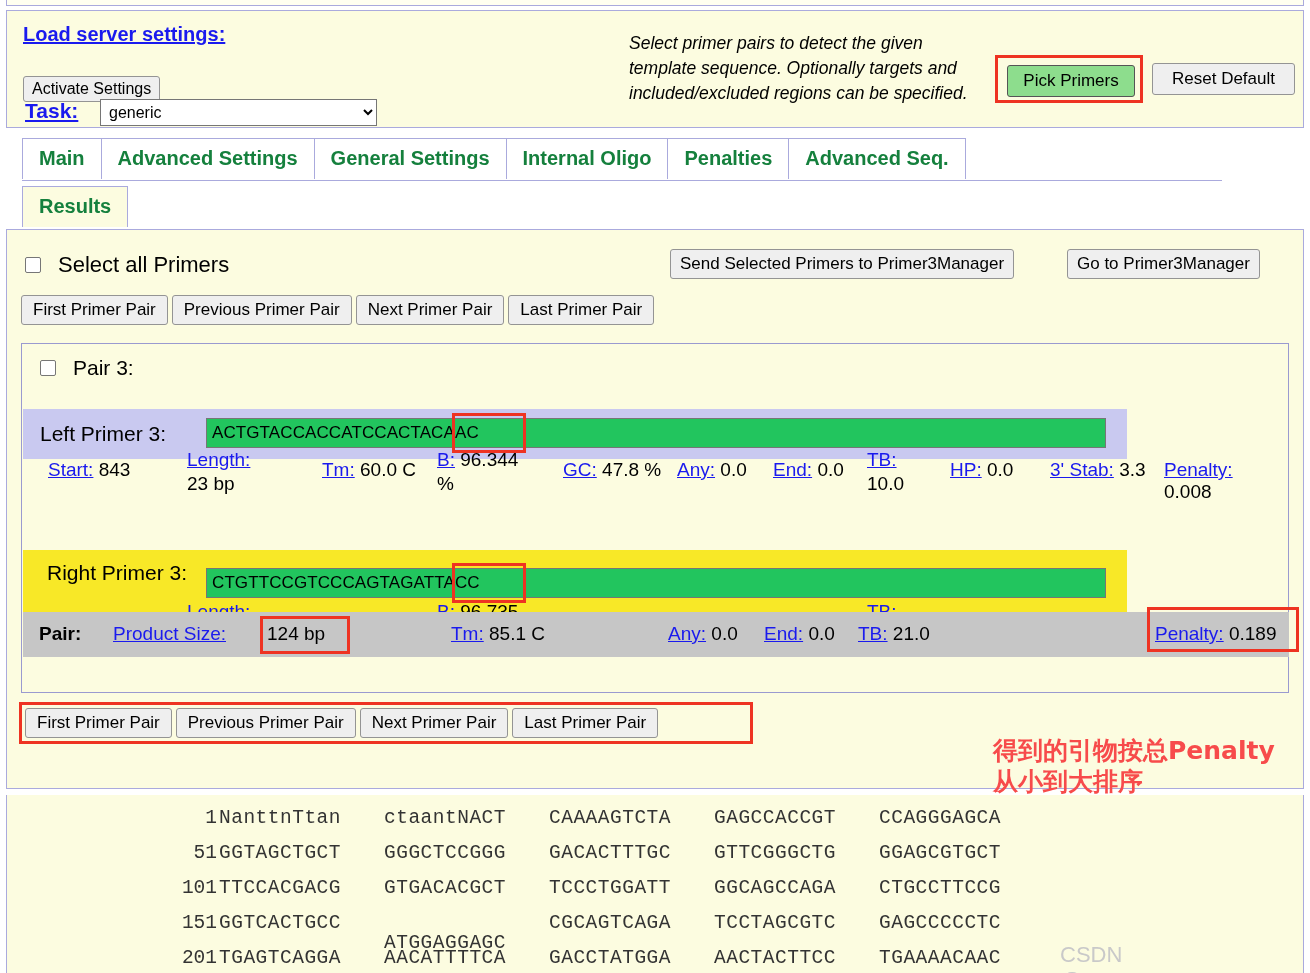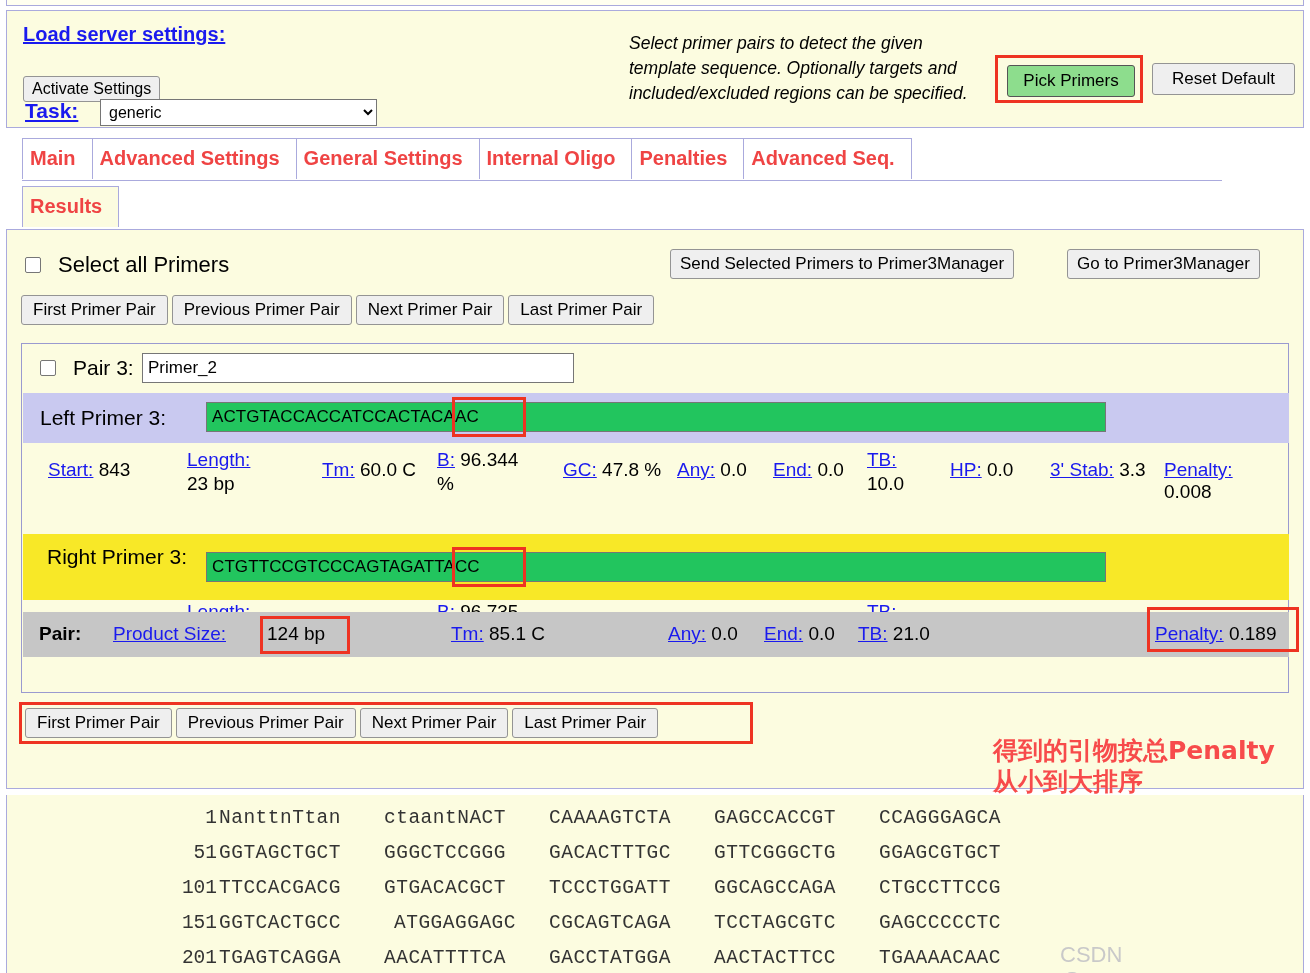--- a/index.html
+++ b/index.html
@@ -58,22 +58,22 @@
   }
   .btn-reset {
     position: absolute; left: 1145px; top: 52px; width: 143px; height: 32px;
     font-size: 17px; display: flex; align-items: center; justify-content: center;
   }
 
   
   .tabrow { position: absolute; left: 22px; top: 138px; display: flex; align-items: flex-end; }
   .tab {
     border: 1px solid #aaaadd; border-bottom: none; background: #ffffff;
-    font-weight: bold; font-size: 20px; padding: 8px 16px 9px 7px;
-    color: #ef4444; cursor: pointer; margin-right: -1px;
+    font-weight: bold; font-size: 20px; padding: 8px 16px 9px 16px;
+    color: #15803d; cursor: pointer; margin-right: -1px;
   }
   .tab-underline {
     position: absolute; left: 22px; top: 180px; width: 1200px; height: 1px; background: #aaaadd;
   }
   .tabrow2 { position: absolute; left: 22px; top: 186px; display: flex; align-items: flex-end; }
   .tab.active { background: #fcfce0; border-color: #aaaadd; }
 
   
   .results-panel {
     position: absolute; left: 6px; top: 229px; width: 1298px; height: 560px;
@@ -102,21 +102,21 @@
     border: 1px solid #9a9ad0; background: #fcfce0;
   }
   .pair-head { position: absolute; left: 18px; top: 12px; display: flex; align-items: center; }
   .pair-label { font-size: 21px; margin-left: 17px; margin-right: 10px; }
   .pair-name-input {
     position: absolute; left: 120px; top: 9px; width: 432px; height: 30px;
     border: 1px solid #767676; background: #fff; font-size: 17px;
     font-family: "Liberation Sans", sans-serif; padding: 2px 5px; color: #000;
   }
 
-  .band { position: absolute; left: 1px; width: 1266px; }
+  .band { position: absolute; left: 1px; width: 1104px; margin-top: 16px; }
   .band-left { top: 49px; height: 50px; background: #c9c9f0; }
   .band-right { top: 190px; height: 66px; background: #f8e827; padding-left: 16px; }
   .band-label { position: absolute; font-size: 21px; color: #000; }
 
   .seq-input {
     position: absolute; height: 30px; border: 1px solid #767676; background: #22c55e;
     font-size: 17px; font-family: "Liberation Sans", sans-serif; padding: 2px 5px;
     letter-spacing: 0.1px; color: #000;
   }
   .hl-box { position: absolute; border: 3px solid #ee3322; }
@@ -216,21 +216,20 @@
       <button class="btn">Next Primer Pair</button>
       <button class="btn">Last Primer Pair</button>
     </div>
 
     <div class="pair-box">
 
       <div class="pair-head">
         <span class="cbx"></span>
         <span class="pair-label">Pair 3:</span>
       </div>
-      <input class="pair-name-input" value="Primer_2" style="">
 
       <div class="band band-left">
         <span class="band-label" style="left:17px; top:13px;">Left Primer 3:</span>
         <input class="seq-input" style="left: 183px; top: 9px; width: 900px;" value="ACTGTACCACCATCCACTACAAC">
         <div class="hl-box" style="left:429px; top:4px; width:74px; height:40px;"></div>
       </div>
 
       <div class="stats" style="top:104px;">
         <span class="cell" style="left:16px; top:11px;">
           <span class="lnk">Start:</span>
@@ -396,21 +395,21 @@
         <span class="seqnum">101</span>
         <span class="seqchunk" style="left: 212px;">TTCCACGACG</span>
         <span class="seqchunk" style="left: 377px; text-align: right;">GTGACACGCT</span>
         <span class="seqchunk" style="left: 542px;">TCCCTGGATT</span>
         <span class="seqchunk" style="left: 707px;">GGCAGCCAGA</span>
         <span class="seqchunk" style="left: 872px;">CTGCCTTCCG</span>
       </div>
       <div class="seqline" style="top: 117px;">
         <span class="seqnum">151</span>
         <span class="seqchunk" style="left: 212px;">GGTCACTGCC</span>
-        <span class="seqchunk" style="left: 387px;">ATGGAGGAGC</span>
+        <span class="seqchunk" style="left: 377px; margin-top: 20px;">ATGGAGGAGC</span>
         <span class="seqchunk" style="left: 542px;">CGCAGTCAGA</span>
         <span class="seqchunk" style="left: 707px;">TCCTAGCGTC</span>
         <span class="seqchunk" style="left: 872px;">GAGCCCCCTC</span>
       </div>
       <div class="seqline" style="top: 152px;">
         <span class="seqnum">201</span>
         <span class="seqchunk" style="left: 212px;">TGAGTCAGGA</span>
         <span class="seqchunk" style="left: 377px;">AACATTTTCA</span>
         <span class="seqchunk" style="left: 542px;">GACCTATGGA</span>
         <span class="seqchunk" style="left: 707px;">AACTACTTCC</span>

